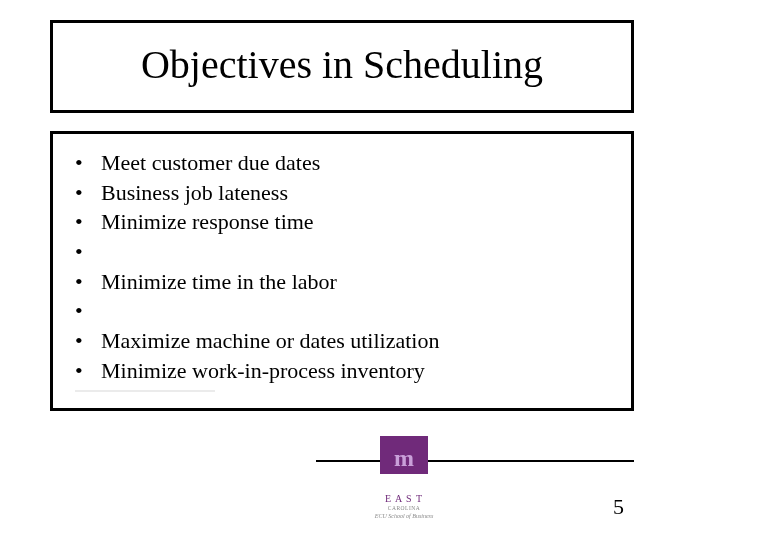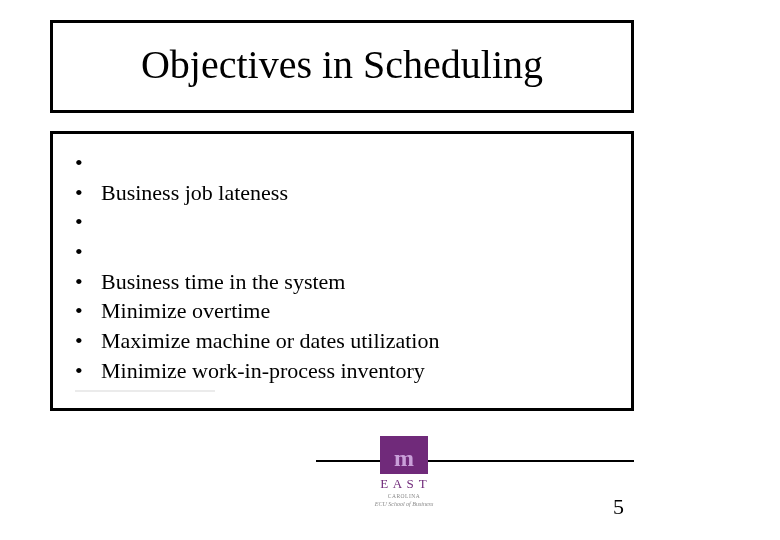--- a/index.html
+++ b/index.html
@@ -105,24 +105,24 @@
     padding-bottom: 4px;
   }
   .logo-m {
     color: #c9a0d9;
     font-family: Georgia, "Times New Roman", serif;
     font-size: 24px;
     font-weight: bold;
     line-height: 1;
   }
   .logo-text1 {
-    font-size: 13px;
+    font-size: 10px;
     letter-spacing: 1px;
     color: #702a7a;
-    margin-top: 2px;
+    margin-top: 19px;
     font-family: Georgia, serif;
   }
   .logo-text2 {
     font-size: 5.5px;
     letter-spacing: 0.5px;
     color: #888;
     margin-top: 1px;
     font-family: Georgia, serif;
   }
   .logo-text3 {
@@ -139,38 +139,39 @@
 <div class="slide">
 
   <div class="title-box">
     <h1>Objectives in Scheduling</h1>
   </div>
 
   <div class="content-box">
     <ul class="bullets">
       <li>
         <span class="bullet-dot">•</span>
+        <span>Meet customer due dates</span>
       </li>
       <li>
         <span class="bullet-dot">•</span>
         <span>Business job lateness</span>
       </li>
       <li>
         <span class="bullet-dot">•</span>
+        <span>Minimize response time</span>
       </li>
       <li>
         <span class="bullet-dot">•</span>
       </li>
       <li>
         <span class="bullet-dot">•</span>
-        <span>Business time in the system</span>
+        <span>Minimize time in the labor</span>
       </li>
       <li>
         <span class="bullet-dot">•</span>
-        <span>Minimize overtime</span>
       </li>
       <li>
         <span class="bullet-dot">•</span>
         <span>Maximize machine or dates utilization</span>
       </li>
       <li>
         <span class="bullet-dot">•</span>
         <span>Minimize work-in-process inventory</span>
       </li>
     </ul>

